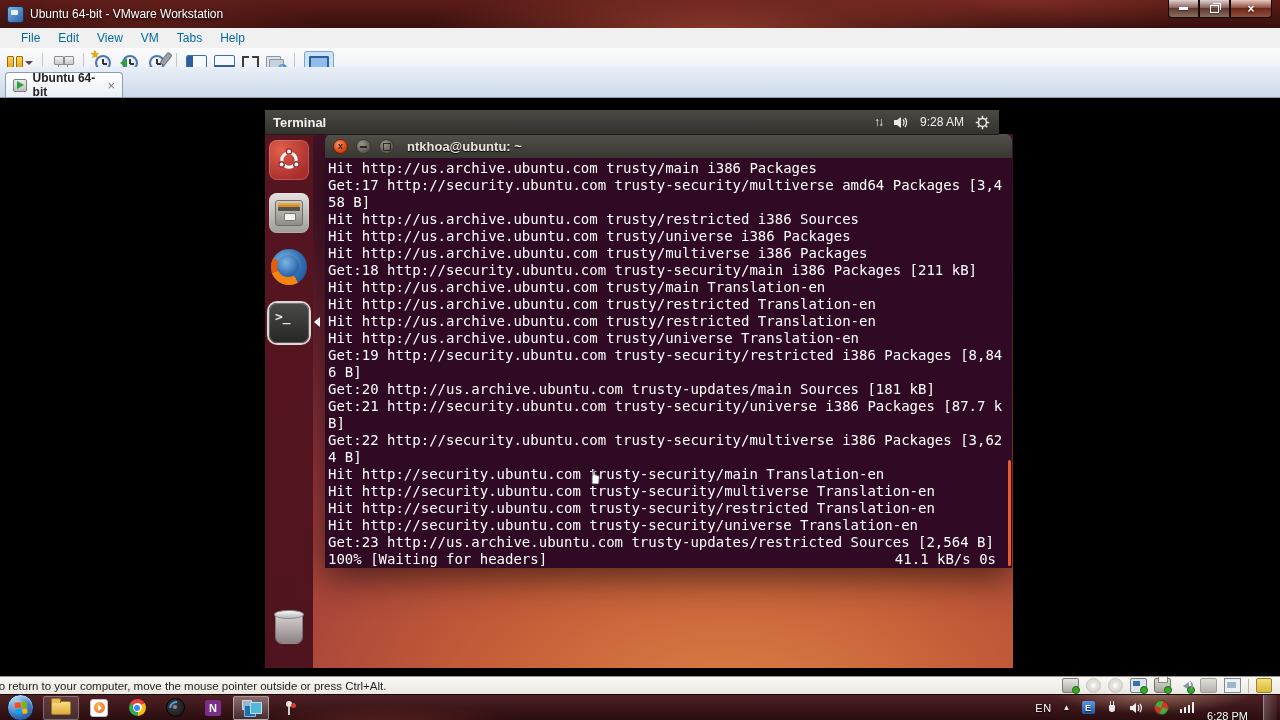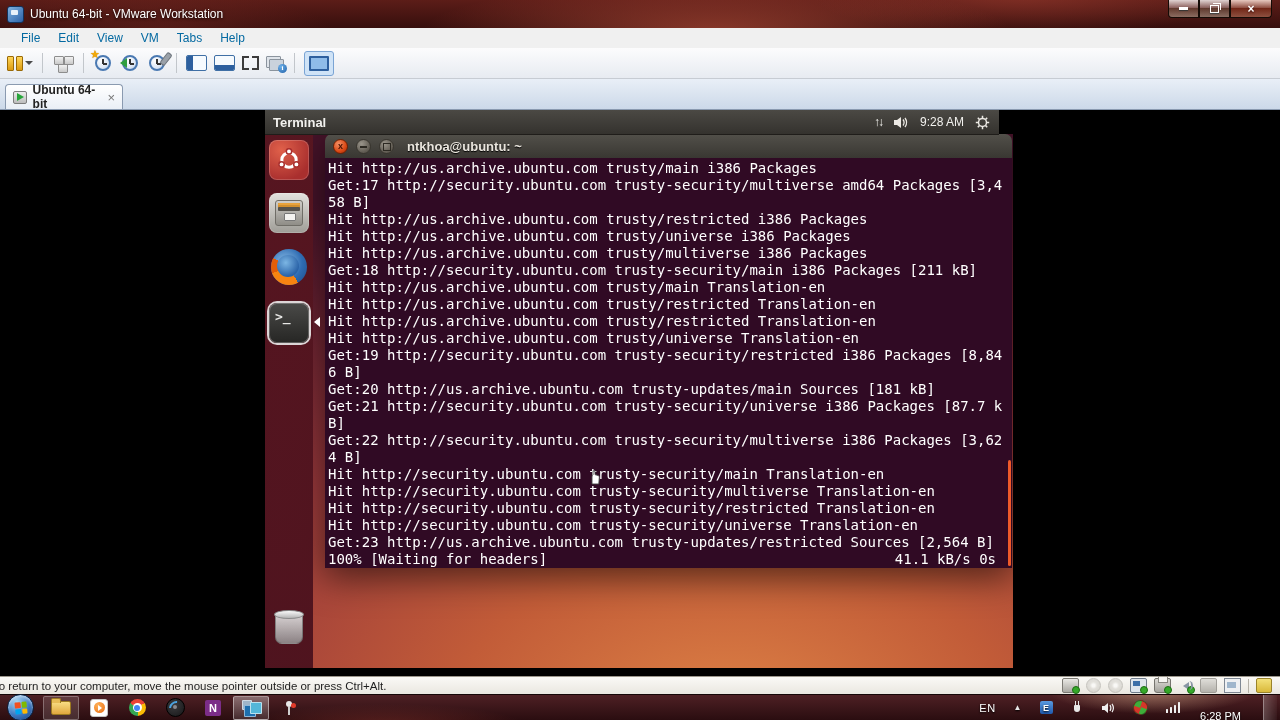--- a/index.html
+++ b/index.html
@@ -69,21 +69,21 @@
   .ic-stack{position:relative;width:19px;height:15px;}
   .ic-stack .s1{position:absolute;left:0;top:0;width:13px;height:10px;background:#dfe4ea;border:1px solid #8b949e;border-radius:1px;}
   .ic-stack .s2{position:absolute;left:3px;top:3px;width:13px;height:10px;background:#c9d2dc;border:1px solid #8b949e;border-radius:1px;}
   .ic-stack .info{position:absolute;right:-2px;bottom:-2px;width:9px;height:9px;border-radius:50%;
     background:radial-gradient(circle at 35% 30%,#6db0e8,#1f5fa8);color:#fff;font-size:7px;font-weight:bold;
     display:flex;align-items:center;justify-content:center;font-family:"Liberation Serif",serif;}
   .tb-toggle{width:28px;height:23px;background:#cfe3f7;border:1px solid #7aa4d4;border-radius:3px;
     display:flex;align-items:center;justify-content:center;}
   .mini-monitor{width:16px;height:11px;border:2px solid #2d5f9e;background:#8fbce9;border-radius:1px;}
 
-  .tabbar{position:absolute;left:0;top:79px;width:1280px;height:31px;box-sizing:border-box;
+  .tabbar{position:absolute;left:0;top:67px;width:1280px;height:31px;box-sizing:border-box;
     background:linear-gradient(#e9eff7,#ccd9e9);border-bottom:1px solid #8a9ab0;}
   .tab{position:absolute;left:5px;bottom:0;height:25px;width:118px;box-sizing:border-box;
     background:linear-gradient(#ffffff,#eaeff6);border:1px solid #8a9ab0;border-bottom:none;
     border-radius:4px 4px 0 0;display:flex;align-items:center;gap:6px;padding:0 7px;
     font-size:12px;font-weight:bold;color:#222;}
   .vmtab-ic{width:13px;height:11px;background:linear-gradient(#ececec,#bdbdbd);border:1px solid #7d7d7d;border-radius:2px;position:relative;}
   .vmtab-ic::after{content:"";position:absolute;left:3px;top:1px;width:0;height:0;border:4px solid transparent;border-left:7px solid #27a53a;}
   .tab-close{margin-left:auto;color:#777;font-size:13px;font-weight:normal;}
 
   
@@ -208,21 +208,21 @@
     display:flex;align-items:center;justify-content:center;}
   .ico-vmware{position:relative;width:18px;height:16px;}
   .ico-vmware .q1{position:absolute;left:0;top:0;width:8px;height:8px;background:#9fb6c9;border:1px solid rgba(255,255,255,.5);border-radius:1px;}
   .ico-vmware .q2{position:absolute;left:2px;top:5px;width:10px;height:10px;background:#1d6fae;border:1px solid rgba(255,255,255,.5);border-radius:1px;}
   .ico-vmware .q3{position:absolute;left:8px;top:2px;width:10px;height:10px;background:#53b7d8;border:1px solid rgba(255,255,255,.6);border-radius:1px;}
   .ico-pin{position:relative;width:14px;height:16px;}
   .ico-pin::before{content:"";position:absolute;left:4px;top:1px;width:6px;height:6px;border-radius:50%;background:#e8e8e8;}
   .ico-pin::after{content:"";position:absolute;left:6px;top:7px;width:2px;height:8px;background:#cfcfcf;}
   .ico-pin i{position:absolute;right:0;top:3px;width:5px;height:5px;border-radius:50%;background:#e03a2a;}
 
-  .tray{margin-left:auto;display:flex;align-items:center;gap:18px;color:#fff;font-size:11px;
+  .tray{margin-left:auto;display:flex;align-items:center;gap:11px;color:#fff;font-size:11px;
     padding-right:3px;text-shadow:0 1px 2px #000;}
   .tray-lang{font-size:11px;letter-spacing:.5px;}
   .tray-exp{font-size:8px;color:#e8e8e8;}
   .tray-e{width:13px;height:13px;border-radius:2px;background:linear-gradient(#5a9ae0,#1f59ad);color:#fff;
     font-size:9px;font-weight:bold;display:flex;align-items:center;justify-content:center;}
   .tray-plug{position:relative;width:12px;height:13px;}
   .tray-plug::before{content:"";position:absolute;left:3px;top:4px;width:6px;height:7px;background:#e8e8e8;border-radius:1px 1px 3px 3px;}
   .tray-plug::after{content:"";position:absolute;left:4px;top:0;width:1.5px;height:4px;background:#e8e8e8;box-shadow:3px 0 0 #e8e8e8;}
   .tray-shield{width:13px;height:13px;border-radius:50%;background:conic-gradient(#d4372a 0 25%, #3fae3a 0 50%, #d4372a 0 75%, #3fae3a 0 100%);transform:rotate(20deg);border:1px solid rgba(0,0,0,.4);}
   .tray-bars{display:flex;align-items:flex-end;gap:1.5px;height:11px;}
@@ -398,21 +398,21 @@
           <span class="tbtn close">x</span>
           <span class="tbtn minz"></span>
           <span class="tbtn maxz"></span>
           <span class="term-title">ntkhoa@ubuntu: ~</span>
         </div>
         <div class="term-body">
           <div>
               <div class="term-line">Hit http://us.archive.ubuntu.com trusty/main i386 Packages</div>
               <div class="term-line">Get:17 http://security.ubuntu.com trusty-security/multiverse amd64 Packages [3,4</div>
               <div class="term-line">58 B]</div>
-              <div class="term-line">Hit http://us.archive.ubuntu.com trusty/restricted i386 Packages</div>
+              <div class="term-line">Hit http://us.archive.ubuntu.com trusty/restricted i386 Sources</div>
               <div class="term-line">Hit http://us.archive.ubuntu.com trusty/universe i386 Packages</div>
               <div class="term-line">Hit http://us.archive.ubuntu.com trusty/multiverse i386 Packages</div>
               <div class="term-line">Get:18 http://security.ubuntu.com trusty-security/main i386 Packages [211 kB]</div>
               <div class="term-line">Hit http://us.archive.ubuntu.com trusty/main Translation-en</div>
               <div class="term-line">Hit http://us.archive.ubuntu.com trusty/restricted Translation-en</div>
               <div class="term-line">Hit http://us.archive.ubuntu.com trusty/restricted Translation-en</div>
               <div class="term-line">Hit http://us.archive.ubuntu.com trusty/universe Translation-en</div>
               <div class="term-line">Get:19 http://security.ubuntu.com trusty-security/restricted i386 Packages [8,84</div>
               <div class="term-line">6 B]</div>
               <div class="term-line">Get:20 http://us.archive.ubuntu.com trusty-updates/main Sources [181 kB]</div>

